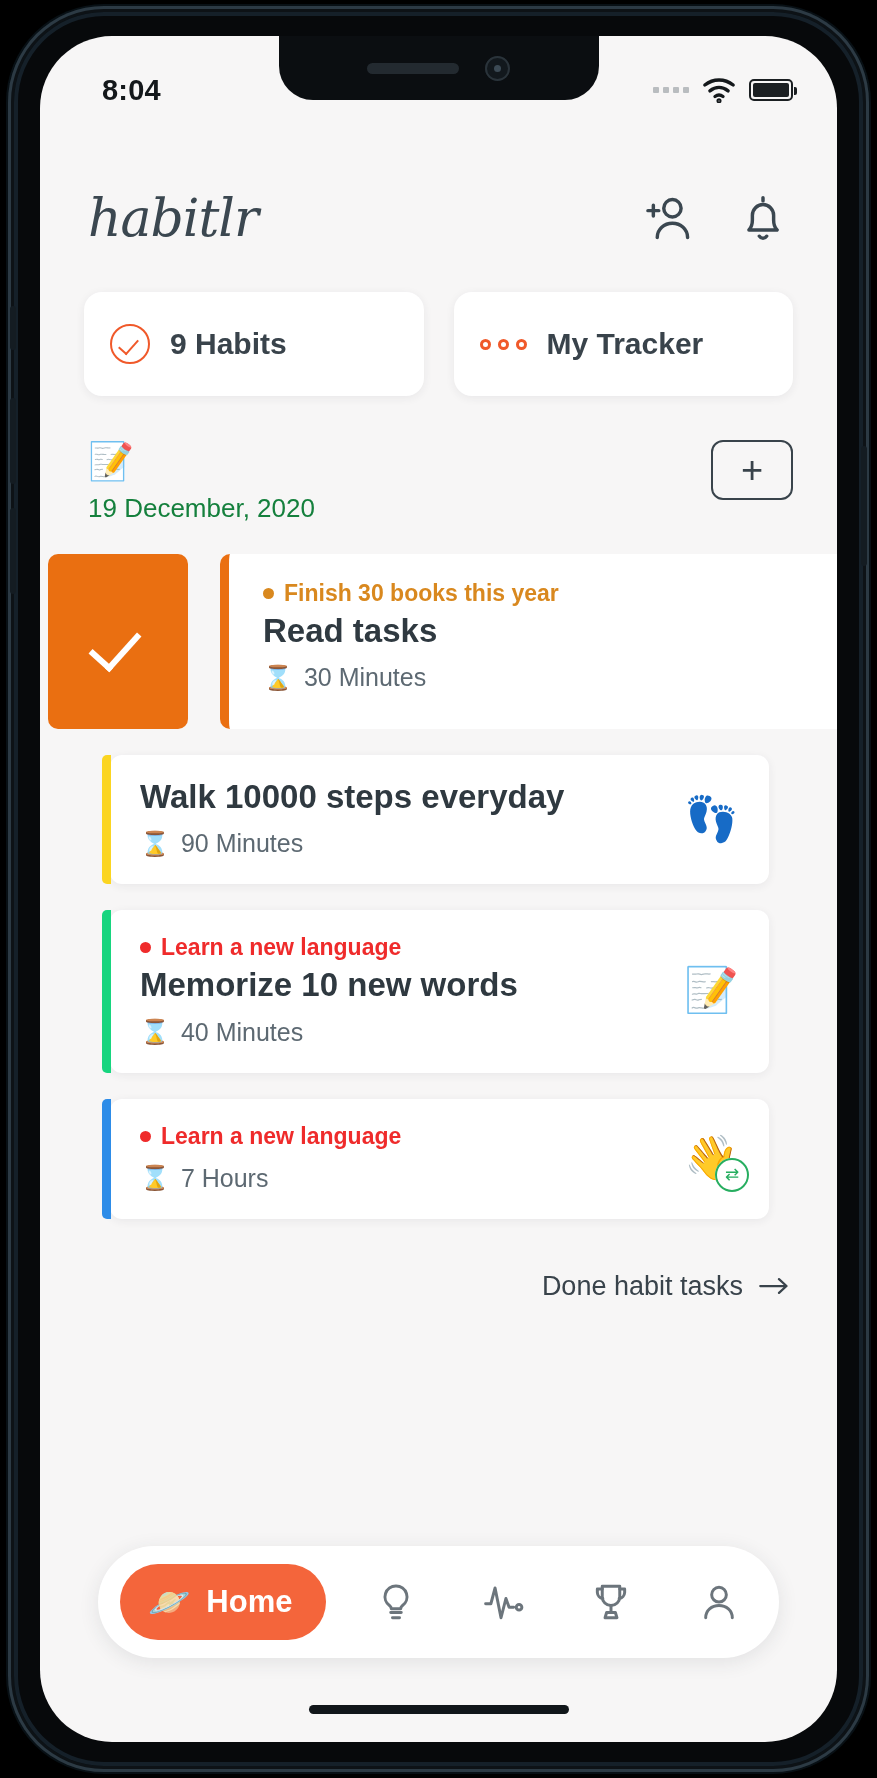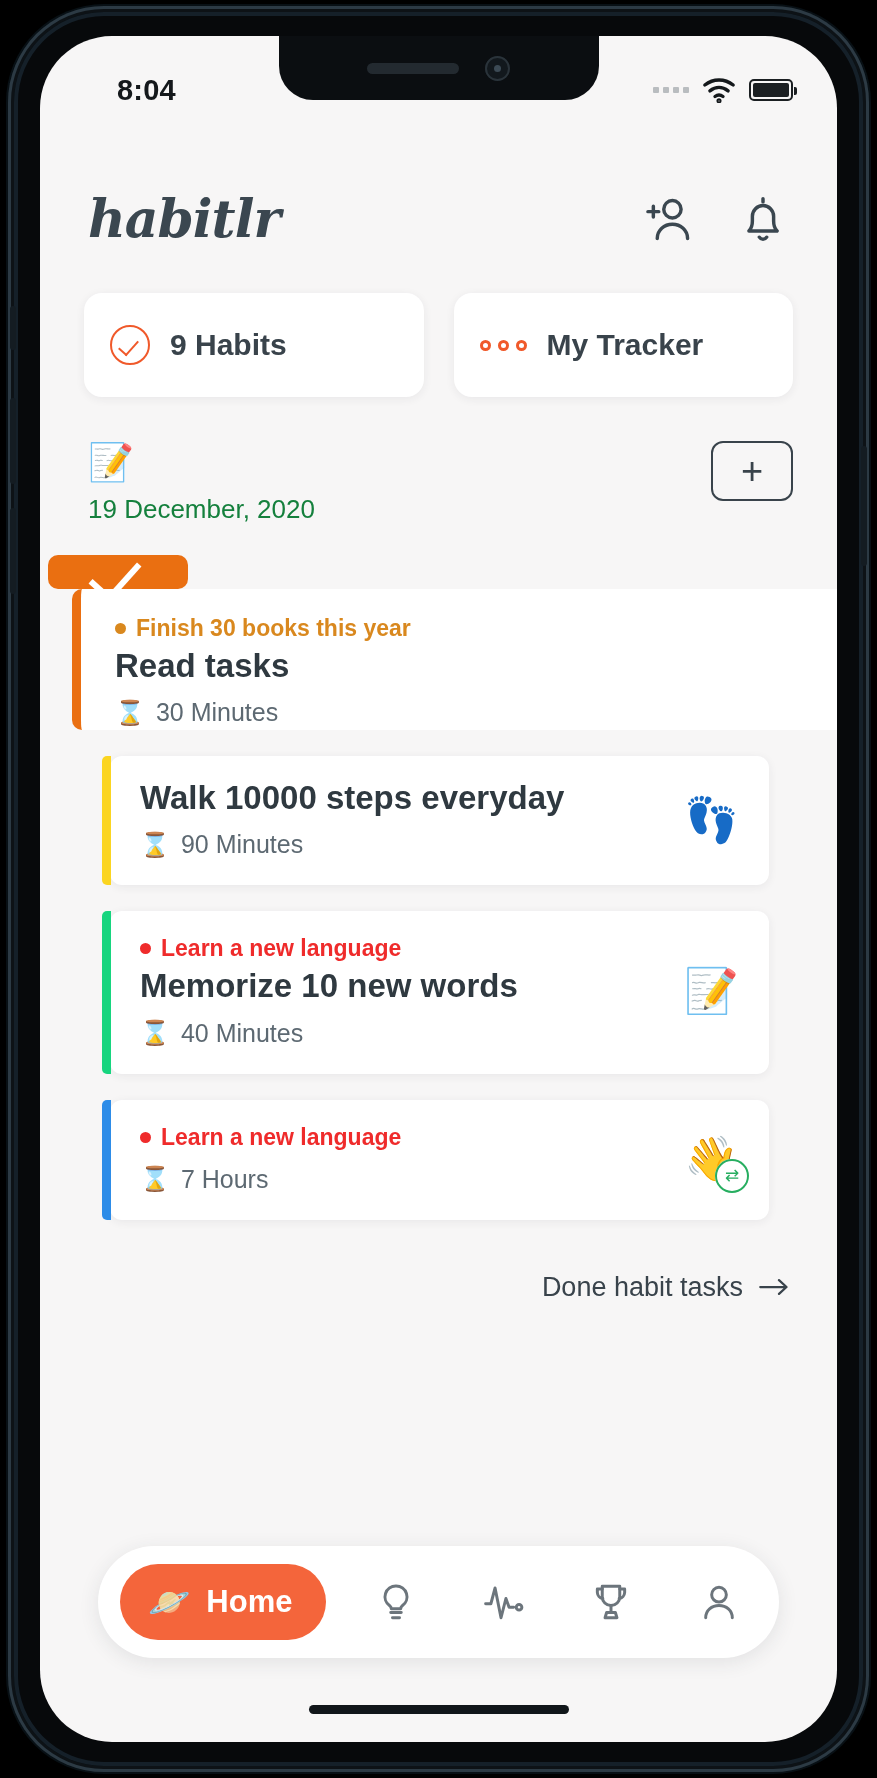--- a/index.html
+++ b/index.html
@@ -57,21 +57,21 @@
   #notch-speaker { width: 92px; height: 11px; border-radius: 6px; background: #232a30; }
   #notch-camera {
     width: 25px; height: 25px; border-radius: 50%;
     background: #12181d; box-shadow: inset 0 0 0 2px #2a333a;
     display: flex; align-items: center; justify-content: center;
   }
   #notch-camera::after { content: ""; width: 7px; height: 7px; border-radius: 50%; background: #3c4a55; }
 
   
   #status-bar {
-    position: absolute; top: 0; left: 15px; right: 0; height: 86px;
+    position: absolute; top: 0; left: 0; right: 0; height: 86px;
     display: flex; align-items: center; justify-content: space-between;
     padding: 22px 44px 0 62px;
     z-index: 20;
     gap: 32px;
   }
   #status-time { font-size: 29px; font-weight: 600; color: #14181b; letter-spacing: .2px; }
   #status-right { display: flex; align-items: center; gap: 13px; }
   .sig-dots { display: flex; gap: 4px; align-items: flex-end; }
   .sig-dots i { width: 6px; height: 6px; border-radius: 1px; background: #b9bdc0; display: block; }
   #battery {
@@ -86,21 +86,21 @@
 
   
   #app { position: absolute; inset: 0; padding-top: 96px; }
 
   #app-header {
     display: flex; align-items: center; justify-content: space-between;
     padding: 56px 48px 0 48px;
   }
   #logo {
     font-family: "DejaVu Serif", serif;
-    font-style: italic; font-weight: 700;
+    font-style: italic; font-weight: 400;
     font-size: 52px; color: #3b4750; letter-spacing: -1px;
   }
   #header-actions { display: flex; align-items: center; gap: 44px; }
   .hdr-icon { width: 52px; height: 52px; color: #3b4750; cursor: pointer; }
 
   
   #stat-row {
     display: flex; gap: 30px; padding: 44px 44px 0 44px;
   }
   .stat-card {
@@ -140,21 +140,21 @@
     border: 2px solid #39434b; background: transparent;
     display: flex; align-items: center; justify-content: center;
     font-size: 38px; color: #39434b; cursor: pointer;
     font-family: "Liberation Sans", sans-serif; line-height: 1;
   }
 
   
   #habit-list { padding: 30px 0 0 0; }
 
   
-  .habit-row-swiped { display: flex; align-items: stretch; height: 175px; margin-bottom: 26px; flex-direction: column; }
+  .habit-row-swiped { display: flex; align-items: stretch; height: 175px; margin-bottom: 26px; }
   #swipe-action {
     width: 140px; flex: none; margin-left: 8px;
     background: #ea6f11; border-radius: 10px;
     display: flex; align-items: center; justify-content: center;
   }
   #swipe-check { width: 58px; height: 34px; position: relative; }
   #swipe-check::after {
     content: ""; position: absolute; left: 12px; top: -4px;
     width: 22px; height: 42px;
     border: 6px solid #fff; border-top: 0; border-left: 0;

